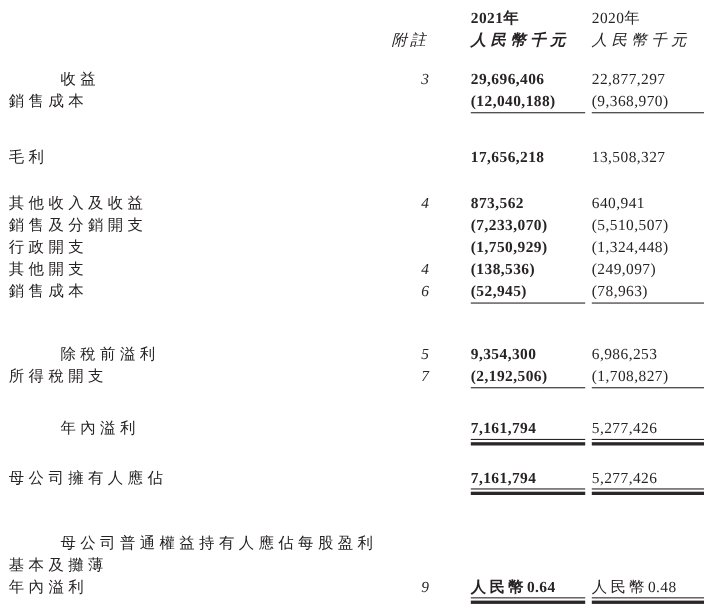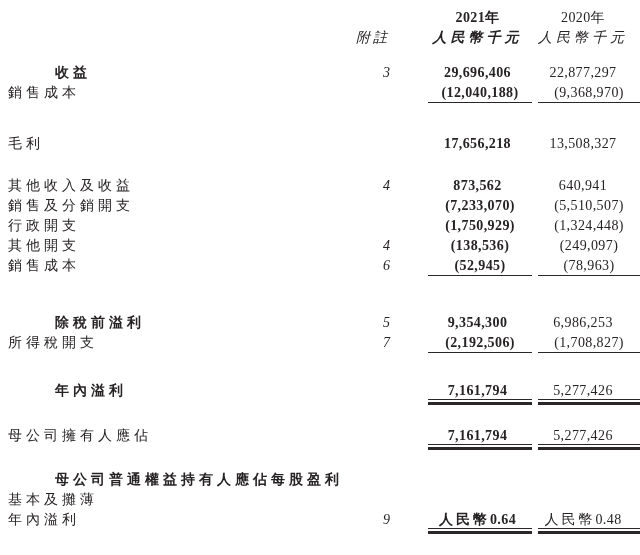--- a/index.html
+++ b/index.html
@@ -6,25 +6,25 @@
   body{
     width:640px;height:555px;overflow:hidden;background:#ffffff;
     font-family:"Liberation Serif","DejaVu Serif",serif;
     color:#272324;
   }
   .page{box-sizing:border-box;width:640px;height:555px;padding:8px 0 0 8px;}
   .row{display:flex;line-height:20px;font-size:14px;}
   .c{box-sizing:border-box;white-space:nowrap;}
   .c.label{flex:1;letter-spacing:4px;overflow:hidden;}
   .c.note{width:40px;text-align:right;font-style:italic;padding-right:4px;}
-  .c.amt{position:relative;text-align:center;letter-spacing:0.4px;}
+  .c.amt{position:relative;text-align:left;letter-spacing:0.4px;}
   .a2021{width:104px;margin-left:34px;padding-right:5px;font-weight:bold;}
   .a2020{width:102px;margin-left:6px;padding-right:12px;}
   .a2021.neg,.a2020.neg{padding-right:0;}
-  .bold{font-weight:bold;padding-left:47px;}
+  .bold{font-weight:normal;padding-left:47px;}
   .cjk{letter-spacing:3px;}
   
   .rule-single::after{
     content:"";position:absolute;left:0;right:0;bottom:0;height:1.4px;background:#2b2728;
   }
   .rule-double::after{
     content:"";position:absolute;left:0;right:0;bottom:1px;height:1.2px;background:#2b2728;
   }
   .rule-double::before{
     content:"";position:absolute;left:0;right:0;bottom:-4px;height:2.8px;background:#2b2728;
@@ -33,21 +33,21 @@
   .hdr-units .c{font-style:italic;}
   .hdr-units .amt{letter-spacing:4px;}
   .hdr-units .note{letter-spacing:3px;}
   
   .sec-1{margin-top:15px;}
   .sec-2{margin-top:31px;}
   .sec-3{margin-top:22px;}
   .sec-4{margin-top:37px;}
   .sec-5{margin-top:28px;}
   .sec-6{margin-top:25px;}
-  .sec-7{margin-top:24px;}
+  .sec-7{margin-top:39px;}
   .sec-8{}
 </style>
 </head>
 <body>
 
 <div class="page">
   <div>
 
     <div class="section sec-0">
       <div class="row">

